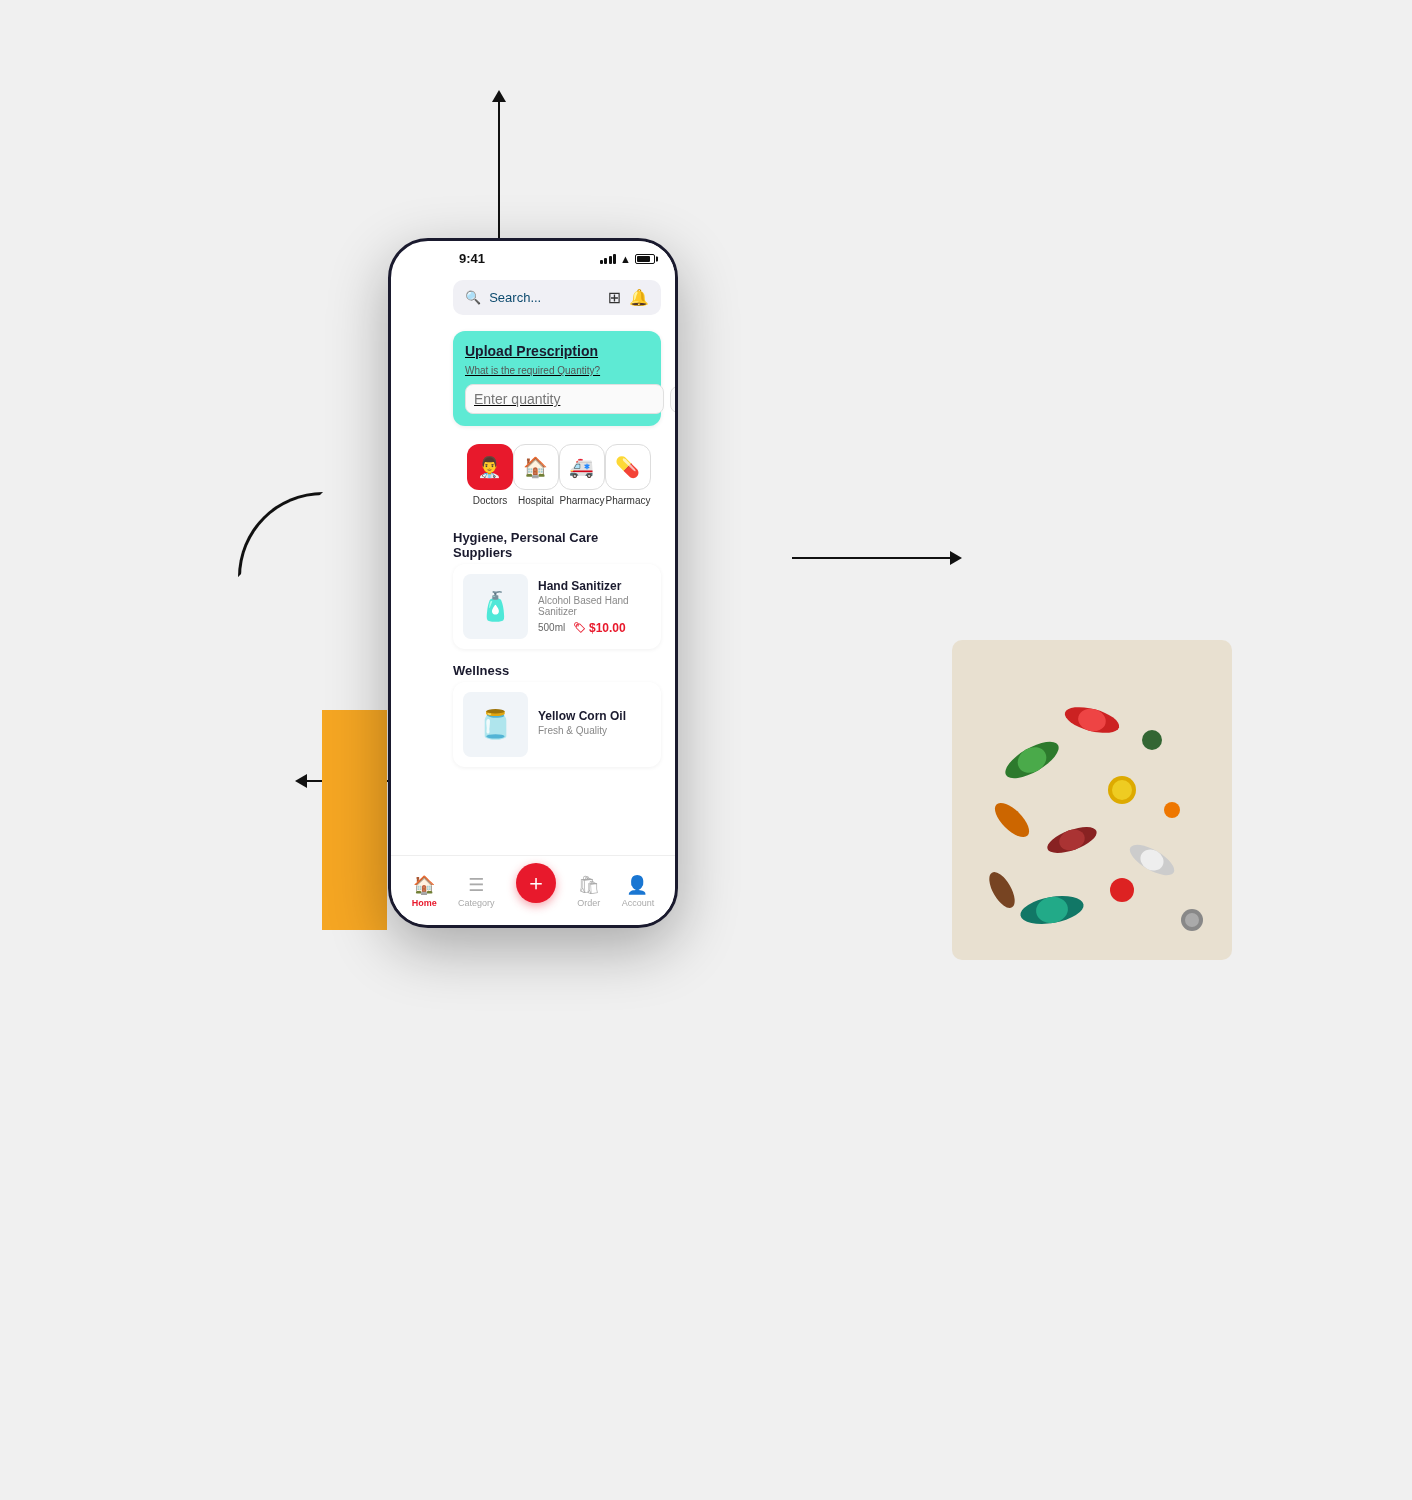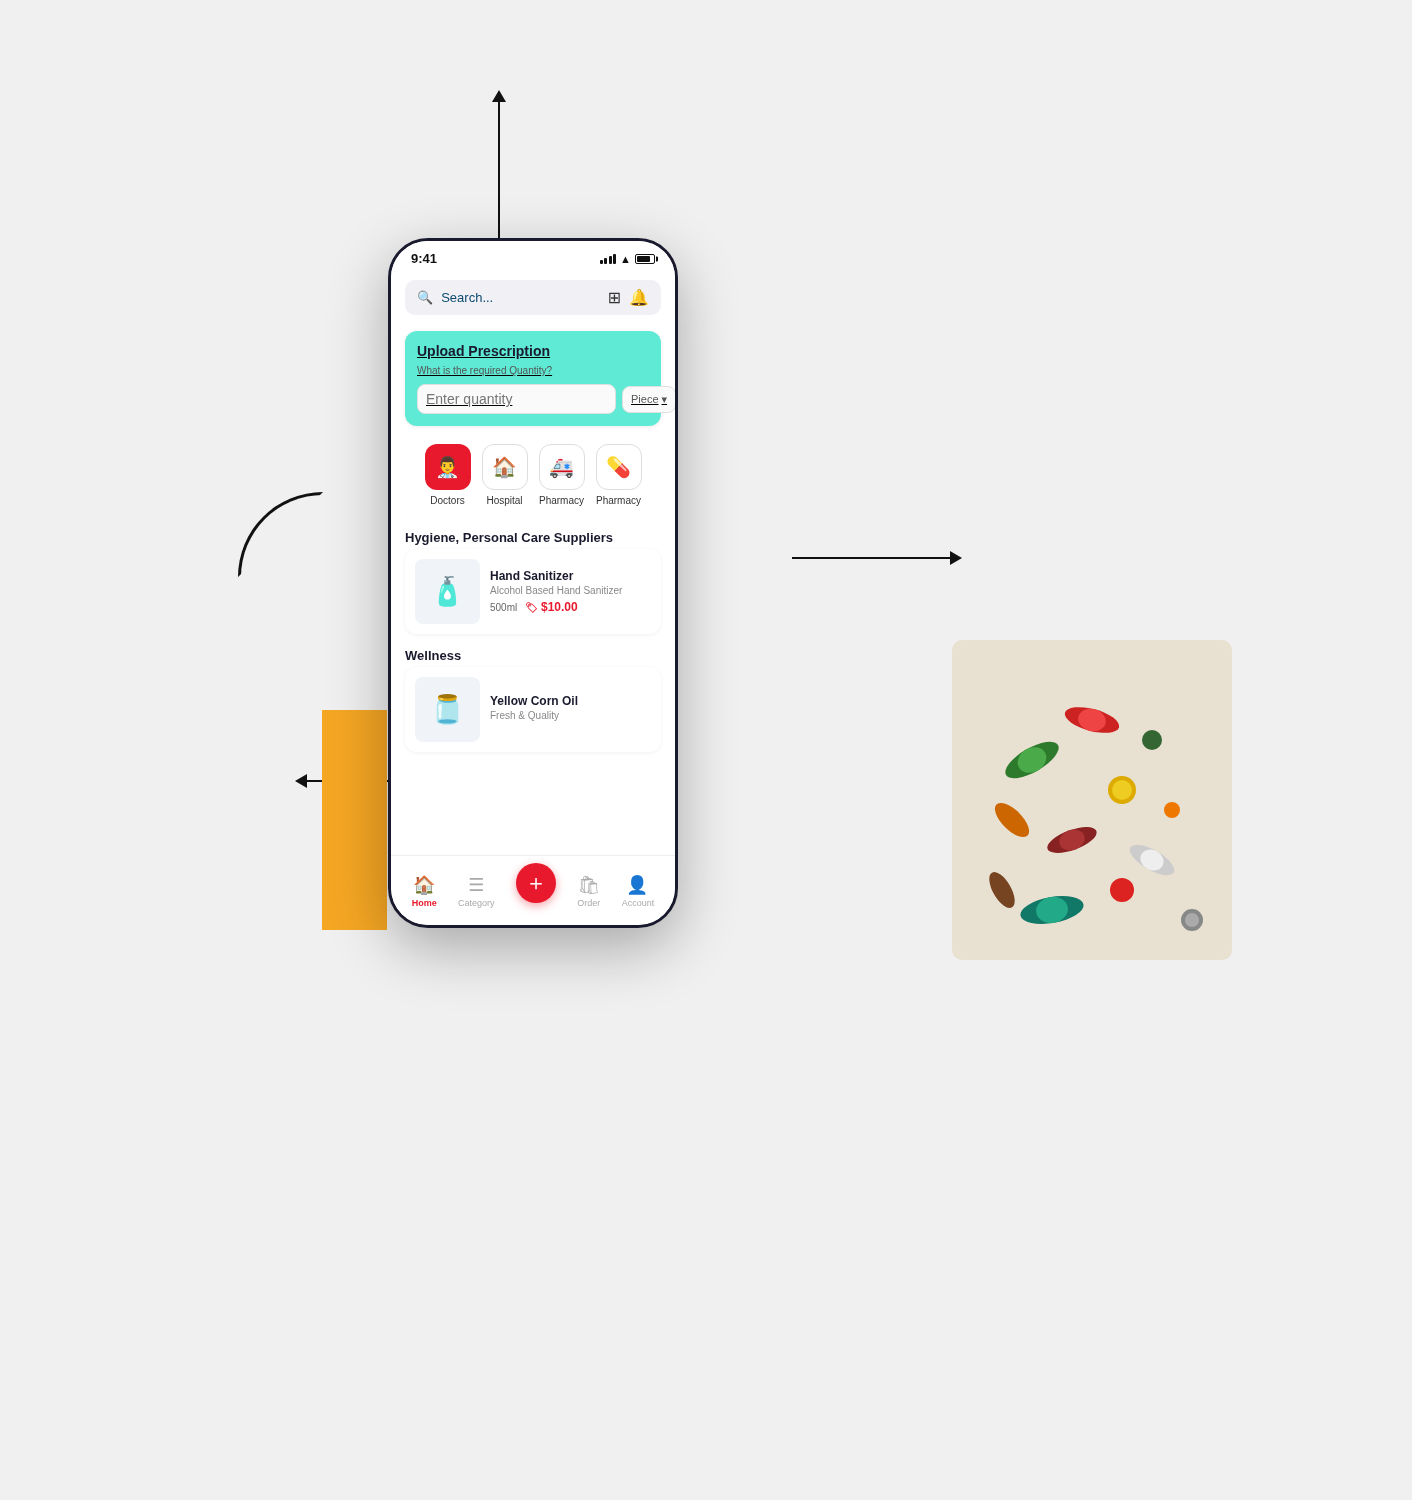--- a/index.html
+++ b/index.html
@@ -113,20 +113,21 @@
 
     .phone-frame {
       width: 100%;
       height: 100%;
       background: #fff;
       border-radius: 40px;
       border: 3px solid #1a1a2e;
       box-shadow: 0 20px 60px rgba(0,0,0,0.3);
       overflow: hidden;
       position: relative;
+      padding-left: 48px;
     }
 
     
     .status-bar {
       display: flex;
       justify-content: space-between;
       align-items: center;
       padding: 10px 20px 6px;
       background: #fff;
     }

